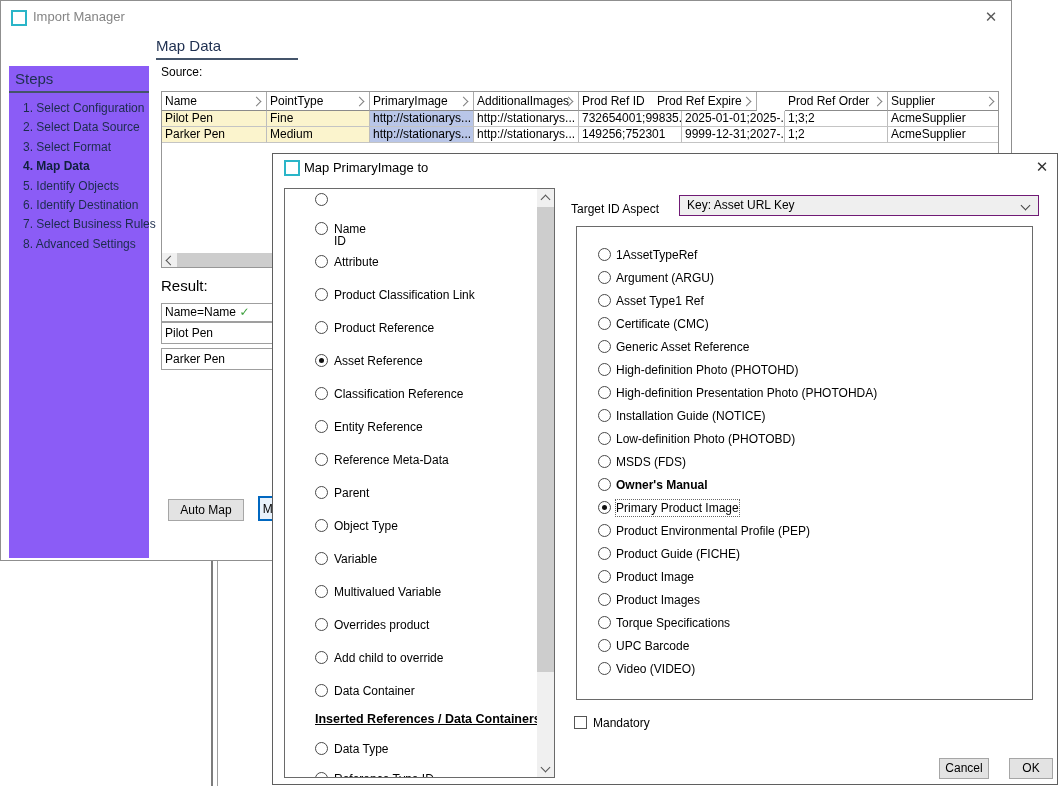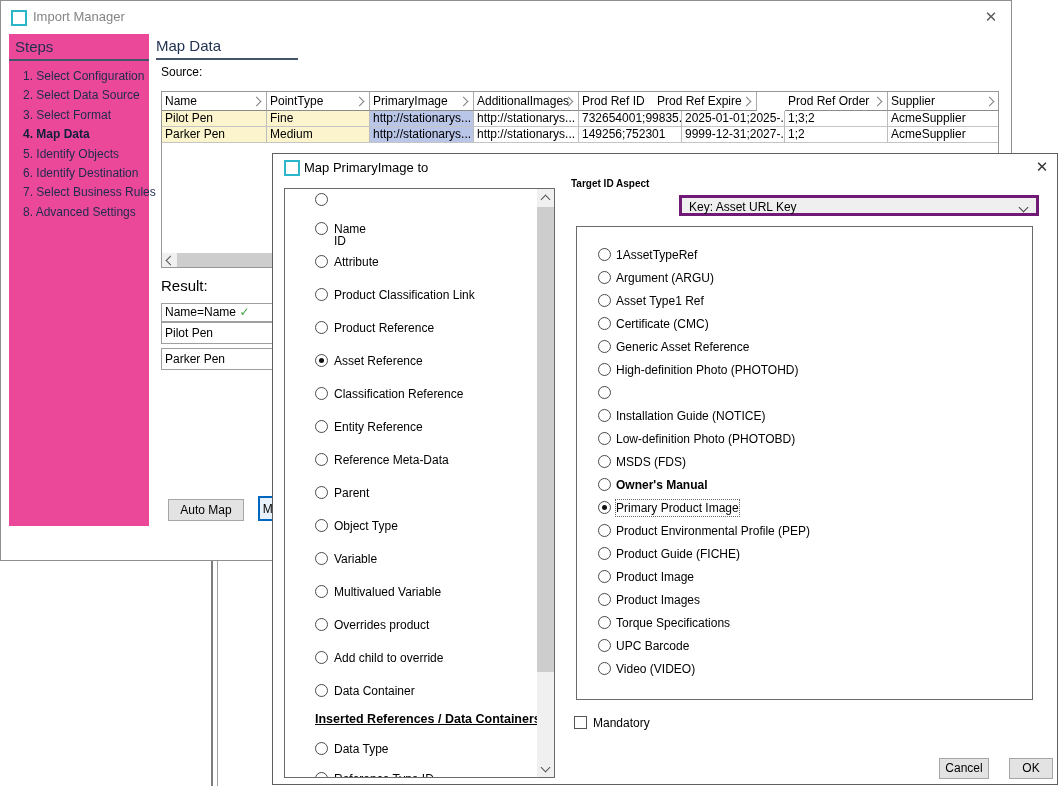--- a/index.html
+++ b/index.html
@@ -70,23 +70,23 @@
   .sb-btn{position:absolute;left:0;width:17px;height:17px;background:#f0f0f0;}
   .opt{position:absolute;left:0;right:18px;height:16px;line-height:16px;font-size:12px;}
   .radio{position:absolute;top:1px;width:13px;height:13px;border:1px solid #4a4a4a;
          border-radius:50%;background:#fff;box-sizing:border-box;}
   .radio.sel::after{content:"";position:absolute;left:3px;top:3px;width:5px;height:5px;
                     border-radius:50%;background:#111;}
   .olabel{position:absolute;white-space:nowrap;}
   .olabel.focus{outline:1px dotted #666;}
   .list-subheader{position:absolute;font-size:12.5px;font-weight:bold;
                   text-decoration:underline;white-space:nowrap;}
-  #tia-label{left:298px;top:24px;font-size:10px;font-weight:bold;}
+  #tia-label{left:298px;top:48px;font-size:12px;}
   #tia-select{left:406px;top:41px;width:360px;height:21px;background:#efefef;
-              border:3px solid #701a75;box-sizing:border-box;font-size:12px;
+              border:1px solid #701a75;box-sizing:border-box;font-size:12px;
               line-height:19px;padding-left:7px;cursor:default;}
   #tia-chev{position:absolute;right:9px;top:6px;}
   #right-list{left:303px;top:72px;width:457px;height:474px;border:1px solid #6a6a6a;
               box-sizing:border-box;background:#fff;overflow:hidden;}
   #mandatory-row{left:301px;top:561px;height:16px;}
   #mandatory-cb{position:absolute;left:0;top:1px;width:13px;height:13px;
                 border:1px solid #555;background:#fff;box-sizing:border-box;}
   #mandatory-label{position:absolute;left:19px;top:0;font-size:12px;line-height:16px;white-space:nowrap;}
   #btn-cancel{left:666px;top:604px;width:50px;height:21px;line-height:19px;}
   #btn-ok{left:736px;top:604px;width:44px;height:21px;line-height:19px;}
@@ -95,21 +95,21 @@
 <body>
 
 <div class="abs" id="bg-line1"></div>
 <div class="abs" id="bg-line2"></div>
 
 <div class="abs" id="main-window">
   <div class="abs" id="mw-icon" style="border-color: rgb(42, 181, 200);"></div>
   <div class="abs" id="mw-title">Import Manager</div>
   <div class="abs" id="mw-close">✕</div>
 
-  <div class="abs" id="sidebar" style="background: #ec4899;">
+  <div class="abs" id="sidebar" style="background: #8b5cf6; margin-top: 32px;">
     <div class="abs" id="steps-header">Steps</div>
     <div class="abs" id="steps-underline"></div>
     <div id="steps-list">
         <div class="step-item" style="top: 34px;">1. Select Configuration</div>
         <div class="step-item" style="top: 53.4px;">2. Select Data Source</div>
         <div class="step-item" style="top: 72.8px;">3. Select Format</div>
         <div class="step-item active" style="top: 92.2px;">4. Map Data</div>
         <div class="step-item" style="top: 111.6px;">5. Identify Objects</div>
         <div class="step-item" style="top: 131px;">6. Identify Destination</div>
         <div class="step-item" style="top: 150.4px;">7. Select Business Rules</div>
@@ -289,20 +289,21 @@
         <div class="opt" style="top: 112px;">
           <span class="radio" style="left: 21px;"></span>
           <span class="olabel" style="left: 39px;">Generic Asset Reference</span>
         </div>
         <div class="opt" style="top: 135px;">
           <span class="radio" style="left: 21px;"></span>
           <span class="olabel" style="left: 39px;">High-definition Photo (PHOTOHD)</span>
         </div>
         <div class="opt" style="top: 158px;">
           <span class="radio" style="left: 21px;"></span>
+          <span class="olabel" style="left: 39px;">High-definition Presentation Photo (PHOTOHDA)</span>
         </div>
         <div class="opt" style="top: 181px;">
           <span class="radio" style="left: 21px;"></span>
           <span class="olabel" style="left: 39px;">Installation Guide (NOTICE)</span>
         </div>
         <div class="opt" style="top: 204px;">
           <span class="radio" style="left: 21px;"></span>
           <span class="olabel" style="left: 39px;">Low-definition Photo (PHOTOBD)</span>
         </div>
         <div class="opt" style="top: 227px;">

